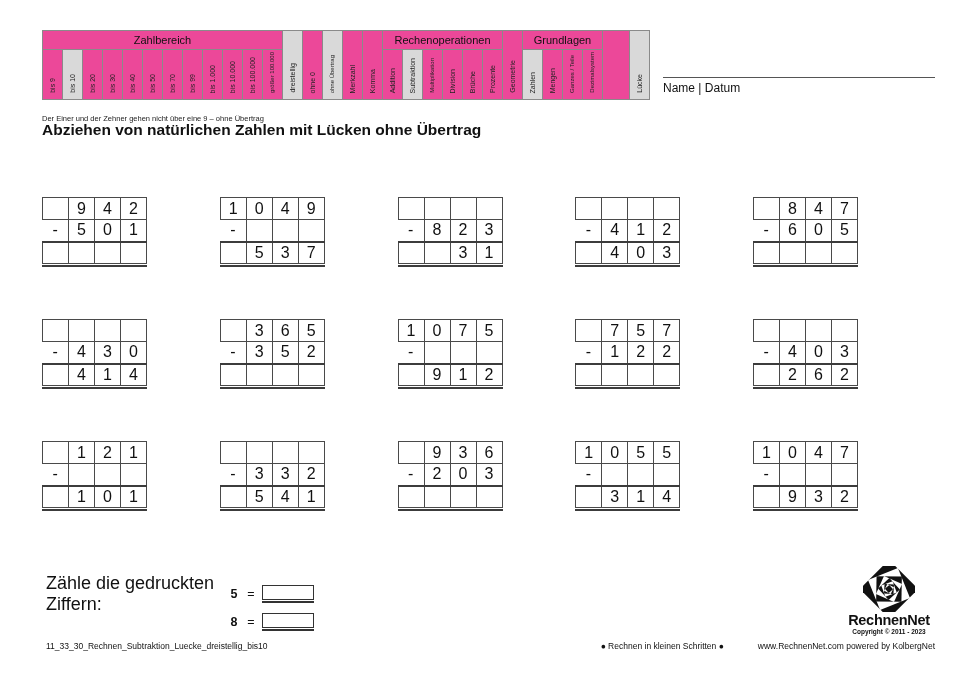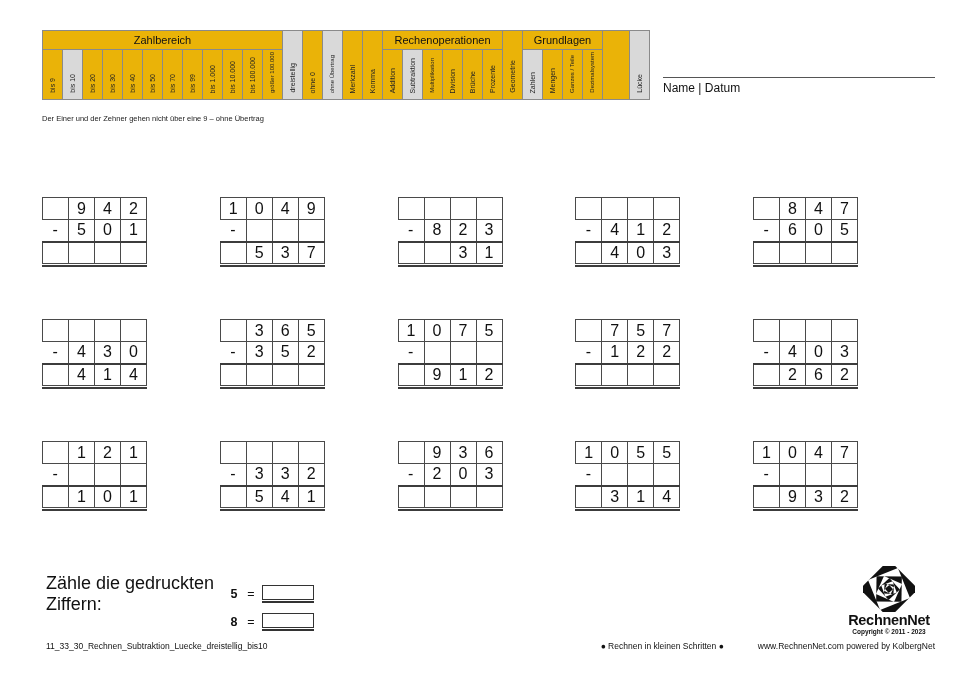--- a/index.html
+++ b/index.html
@@ -4,21 +4,21 @@
 <style>
   * { box-sizing: border-box; }
   html,body { margin:0; padding:0; background:#fff; }
   .sheet {
     position:relative; width:963px; height:681px; background:#fff;
     font-family:"Liberation Sans", sans-serif; color:#111; overflow:hidden;
   }
 
   
   .matrix { position:absolute; left:42px; top:30px; border-collapse:collapse; }
-  .matrix th, .matrix td { border:1px solid #8a8a8a; padding:0; background:#eab308; }
+  .matrix th, .matrix td { border:1px solid #8a8a8a; padding:0; background:#ec4899; }
   .matrix th.ghead { font-weight:normal; font-size:11px; height:19px; padding:0 3px; text-align:center; }
   .matrix td.lab { width:20px; height:46px; vertical-align:bottom; text-align:center; overflow:hidden; }
   .matrix td.lab.tall { height:65px; }
   .matrix td.lab.wide { width:27px; }
   .vlabel {
     display:inline-block; writing-mode:vertical-rl; transform:rotate(180deg);
     font-size:7px; line-height:1.1; white-space:nowrap; color:#222; padding:2px 0;
   }
   .vlabel.sm { font-size:6px; }
 
@@ -110,20 +110,21 @@
           <td class="lab"><span class="vlabel sm">Dezimalsystem</span></td>
         </tr>
     </tbody>
   </table>
 
   <div class="namedatum">
     <span class="nd-label">Name | Datum</span>
   </div>
 
   <div class="note">Der Einer und der Zehner gehen nicht über eine 9 – ohne Übertrag</div>
+  <div class="pagetitle">Abziehen von natürlichen Zahlen mit Lücken ohne Übertrag</div>
 
   <div class="problems">
     <div class="prow">
         <div class="problem">
           <table class="pgrid">
             <tbody>
               <tr>
                 <td class="cell top"></td>
                 <td class="cell top">9</td>
                 <td class="cell top">4</td>

